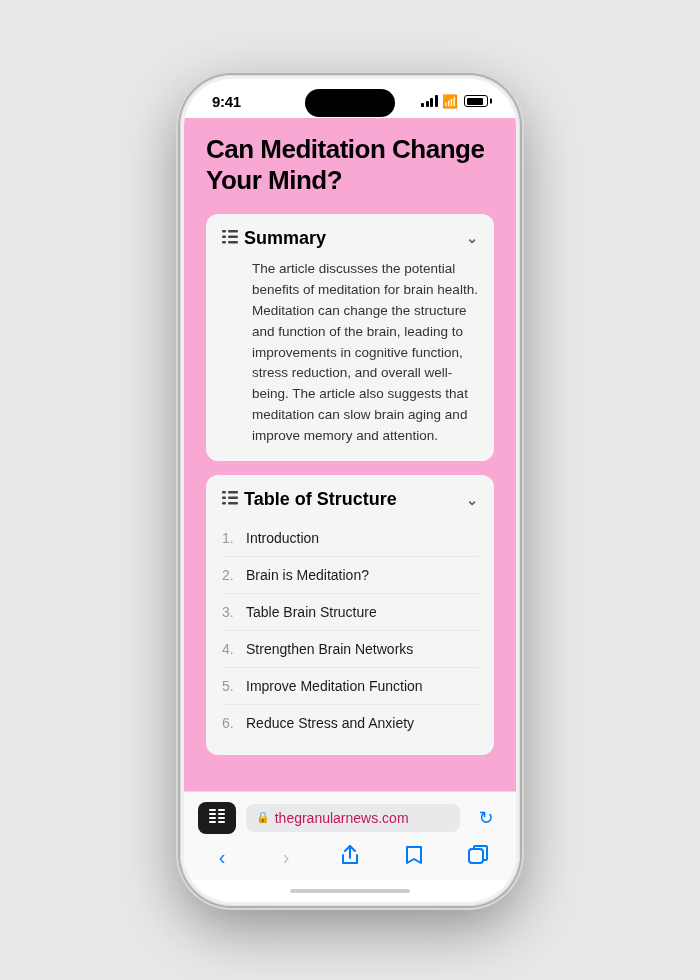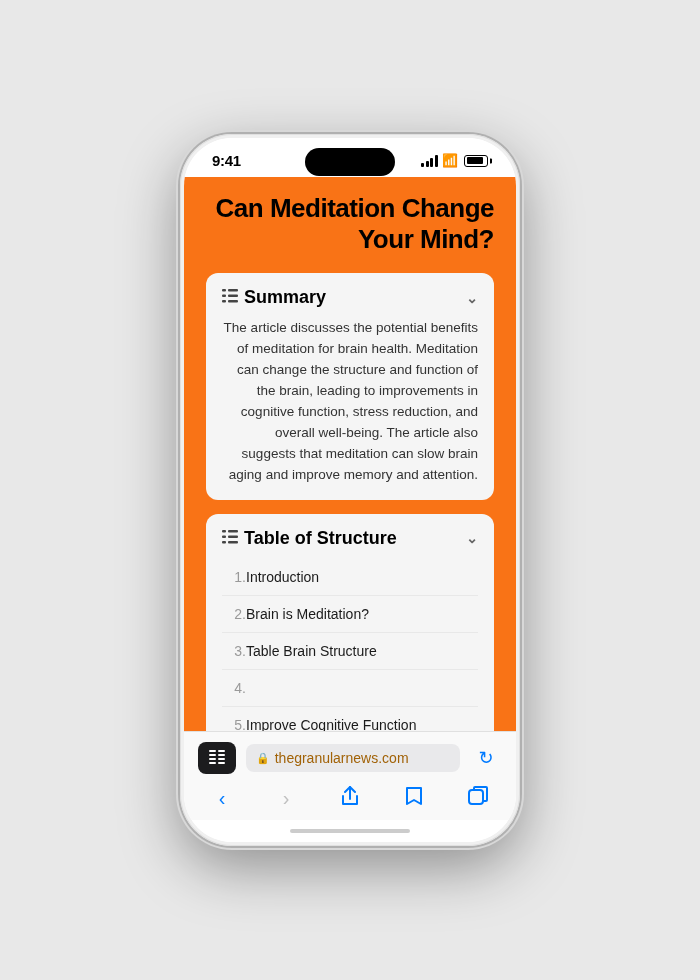--- a/index.html
+++ b/index.html
@@ -8,21 +8,21 @@
       display: flex;
       justify-content: center;
       align-items: center;
       min-height: 980px;
       width: 700px;
       font-family: -apple-system, 'SF Pro Display', 'Helvetica Neue', Arial, sans-serif;
     }
 
     .phone-outer {
       width: 340px;
-      height: 712px;
+      height: 831px;
       background: #f0f0f0;
       border-radius: 52px;
       box-shadow:
         0 0 0 2px #b0b0b0,
         0 0 0 4px #d8d8d8,
         0 20px 60px rgba(0,0,0,0.4),
         inset 0 0 0 1px #e0e0e0;
       position: relative;
       overflow: hidden;
       display: flex;
@@ -144,22 +144,21 @@
       height: 100%;
       width: 85%;
       border-radius: 1px;
     }
 
     
     .content-area {
       flex: 1;
       overflow-y: auto;
       padding: 16px 22px 8px;
-      background: #f97316;
-      text-align: right;
+      background: #f9a8d4;
     }
     .content-area::-webkit-scrollbar { display: none; }
 
     .article-title {
       font-size: 26px;
       font-weight: 800;
       color: #000;
       line-height: 1.2;
       margin-bottom: 18px;
       letter-spacing: -0.5px;
@@ -196,20 +195,21 @@
     .chevron-icon {
       font-size: 14px;
       color: #666;
       font-weight: 600;
     }
 
     .summary-text {
       font-size: 13.5px;
       color: #333;
       line-height: 1.55;
+      margin-left: 30px;
     }
 
     .toc-list {
       list-style: none;
       padding: 0;
     }
 
     .toc-item {
       display: flex;
       align-items: center;
@@ -275,21 +275,21 @@
       gap: 5px;
     }
 
     .lock-icon {
       font-size: 11px;
       color: #666;
     }
 
     .url-text {
       font-size: 14px;
-      color: #a16207;
+      color: #be185d;
       font-weight: 400;
     }
 
     .reload-btn {
       width: 32px;
       height: 32px;
       display: flex;
       align-items: center;
       justify-content: center;
       color: #007AFF;
@@ -406,24 +406,25 @@
             <li class="toc-item">
       <span class="toc-number">2.</span>
       <span class="toc-text">Brain is Meditation?</span>
     </li>
             <li class="toc-item">
       <span class="toc-number">3.</span>
       <span class="toc-text">Table Brain Structure</span>
     </li>
             <li class="toc-item">
       <span class="toc-number">4.</span>
+      <span class="toc-text">Strengthen Brain Networks</span>
     </li>
             <li class="toc-item">
       <span class="toc-number">5.</span>
-      <span class="toc-text">Improve Cognitive Function</span>
+      <span class="toc-text">Improve Meditation Function</span>
     </li>
             <li class="toc-item">
       <span class="toc-number">6.</span>
       <span class="toc-text">Reduce Stress and Anxiety</span>
     </li>
           </ul>
       </div>
 
     </div>
 

